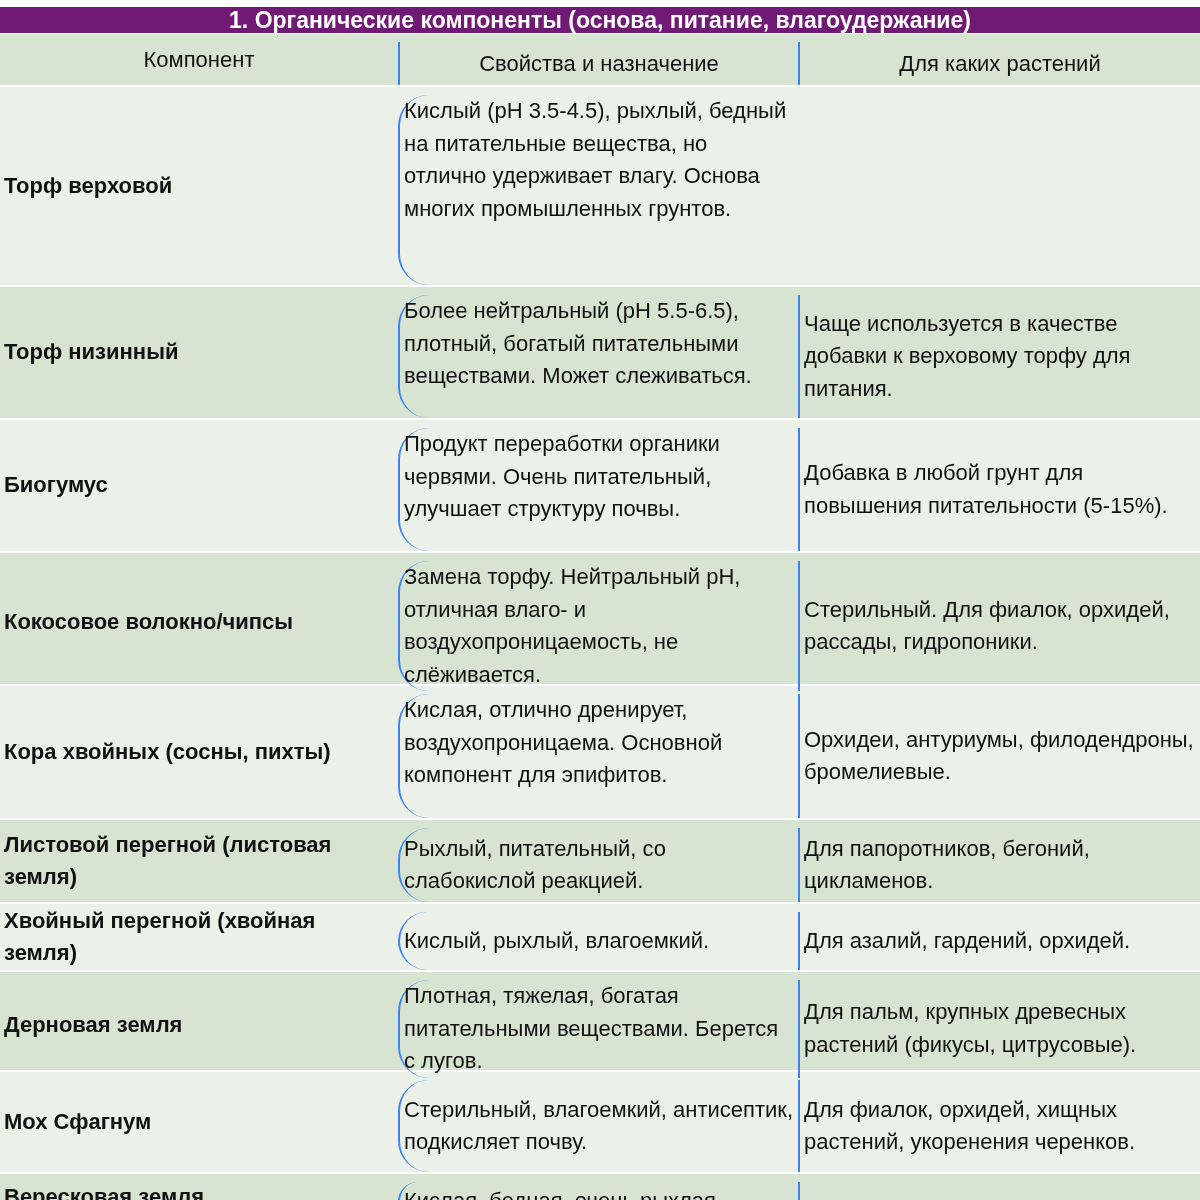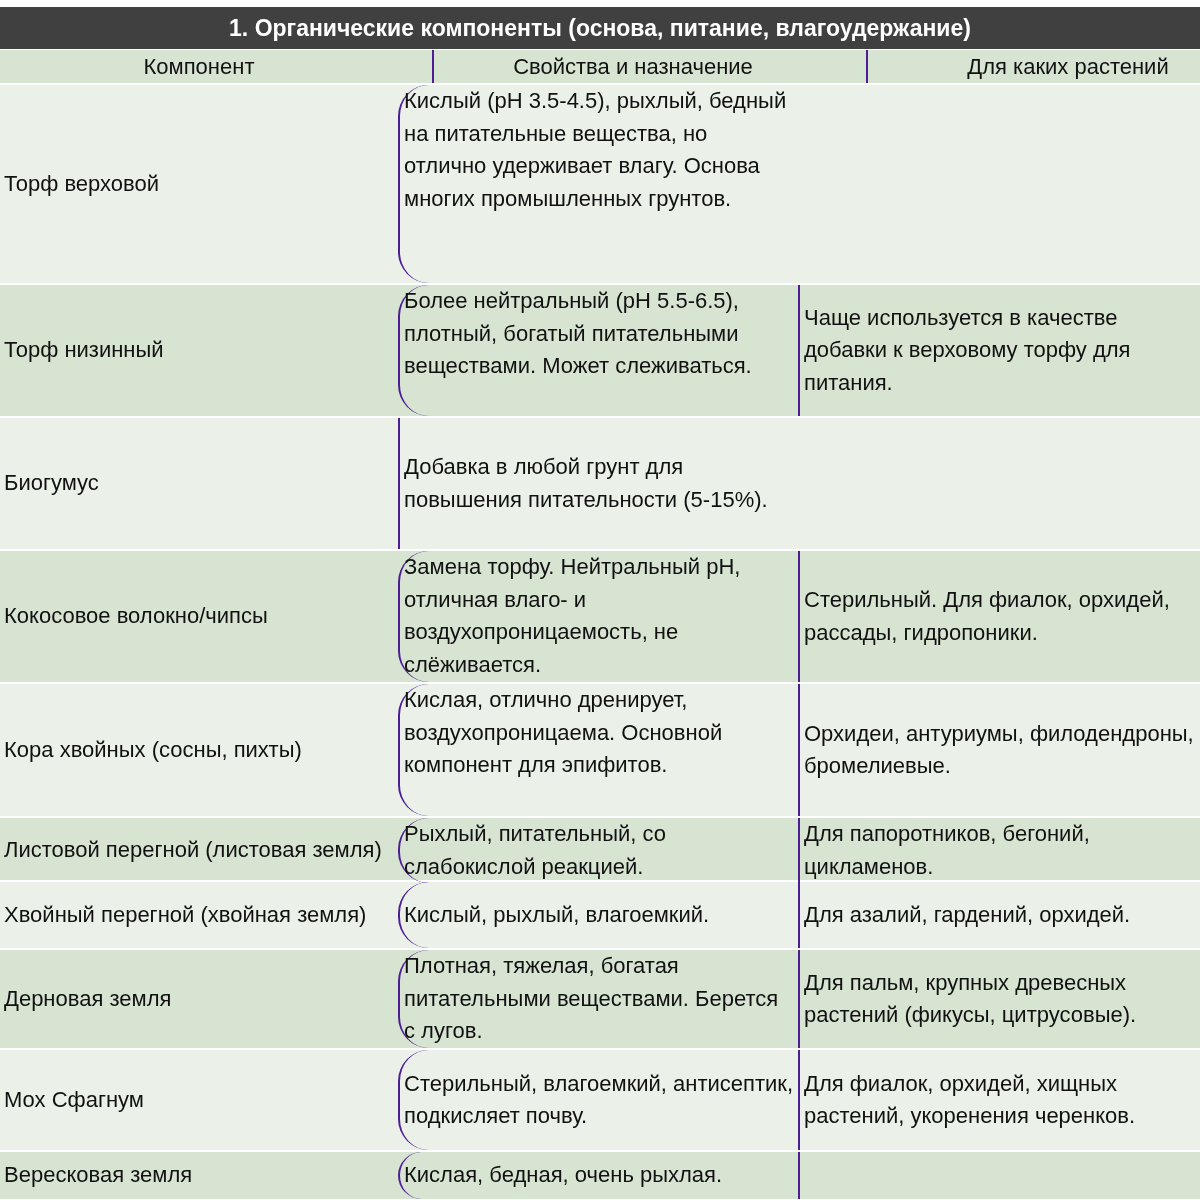--- a/index.html
+++ b/index.html
@@ -16,58 +16,58 @@
       height: 1200px;
       background: #ffffff;
     }
     .tbl {
       position: absolute;
       left: 0;
       top: 7px;
       width: 1200px;
     }
     .title-bar {
-      height: 43px;
-      background: #404040;
+      height: 27px;
+      background: #701a75;
       color: #ffffff;
       font-family: "Liberation Sans", "DejaVu Sans", sans-serif;
       font-weight: bold;
       font-size: 23px;
       display: flex;
       align-items: center;
       justify-content: center;
       border-bottom: 1px solid #ffffff;
       box-sizing: border-box;
     }
     .row {
       display: grid;
       grid-template-columns: 398px 400px 402px;
       border-bottom: 2px solid #ffffff;
       box-sizing: border-box;
     }
-    .row.header { height: 35px; background: #d8e4d2; gap: 34px; }
+    .row.header { height: 53px; background: #d8e4d2; }
     .row.light { background: #ebf1e9; }
     .row.dark { background: #d8e4d2; }
     .cell {
       box-sizing: border-box;
       padding: 0 4px;
       display: flex;
       align-items: center;
       font-family: "Liberation Sans", "DejaVu Sans", sans-serif;
       font-size: 22px;
       line-height: 32.5px;
       color: #111111;
     }
-    .cell + .cell { border-left: 2px solid #4c1d95; }
+    .cell + .cell { border-left: 2px solid #3b82f6; margin-top: 8px; }
     .row.header .cell {
       justify-content: center;
       font-size: 22px;
       line-height: 33px;
     }
-    .cell.name { font-weight: normal; }
+    .cell.name { font-weight: bold; }
     .cell.props { align-items: flex-start; border-radius: 31px; }
     .cell.props.center { align-items: center; }
     .cell .txt { display: block; }
   </style>
 </head>
 <body>
 
 <div class="page">
   <div class="tbl">
     <div class="title-bar">1. Органические компоненты (основа, питание, влагоудержание)</div>
@@ -88,40 +88,43 @@
     <div class="row dark" style="height:133px">
       <div class="cell name">Торф низинный</div>
       <div class="cell props">
           <span class="txt">Более нейтральный (pH 5.5-6.5), плотный, богатый питательными веществами. Может слеживаться.</span>
         </div>
       <div class="cell">Чаще используется в качестве добавки к верховому торфу для питания.</div>
     </div>
 
     <div class="row light" style="height:133px">
       <div class="cell name">Биогумус</div>
+      <div class="cell props">
+          <span class="txt">Продукт переработки органики червями. Очень питательный, улучшает структуру почвы.</span>
+        </div>
       <div class="cell">Добавка в любой грунт для повышения питательности (5-15%).</div>
     </div>
 
     <div class="row dark" style="height:133px">
       <div class="cell name">Кокосовое волокно/чипсы</div>
       <div class="cell props">
           <span class="txt">Замена торфу. Нейтральный pH, отличная влаго- и воздухопроницаемость, не слёживается.</span>
         </div>
       <div class="cell">Стерильный. Для фиалок, орхидей, рассады, гидропоники.</div>
     </div>
 
     <div class="row light" style="height:134px">
       <div class="cell name">Кора хвойных (сосны, пихты)</div>
       <div class="cell props">
           <span class="txt">Кислая, отлично дренирует, воздухопроницаема. Основной компонент для эпифитов.</span>
         </div>
       <div class="cell">Орхидеи, антуриумы, филодендроны, бромелиевые.</div>
     </div>
 
-    <div class="row dark" style="height:64px">
+    <div class="row dark" style="height:84px">
       <div class="cell name">Листовой перегной (листовая земля)</div>
       <div class="cell props center">
           <span class="txt">Рыхлый, питательный, со слабокислой реакцией.</span>
         </div>
       <div class="cell">Для папоротников, бегоний, цикламенов.</div>
     </div>
 
     <div class="row light" style="height:68px">
       <div class="cell name">Хвойный перегной (хвойная земля)</div>
       <div class="cell props center">

